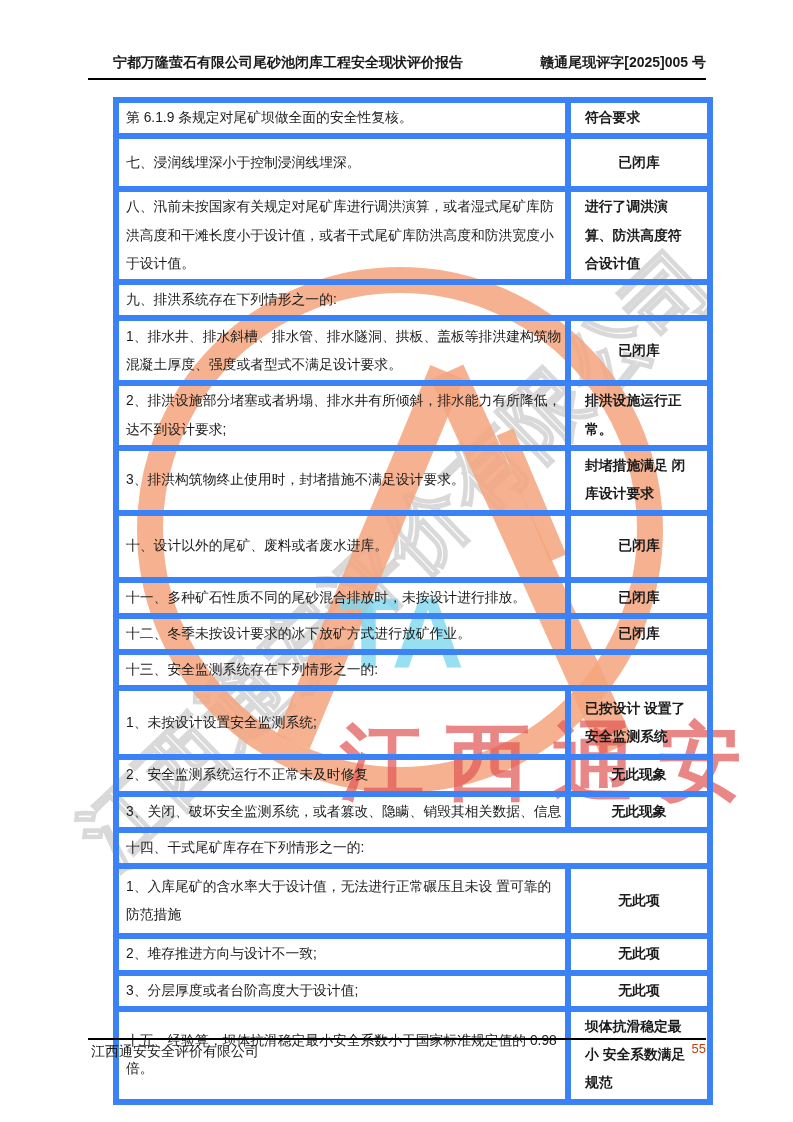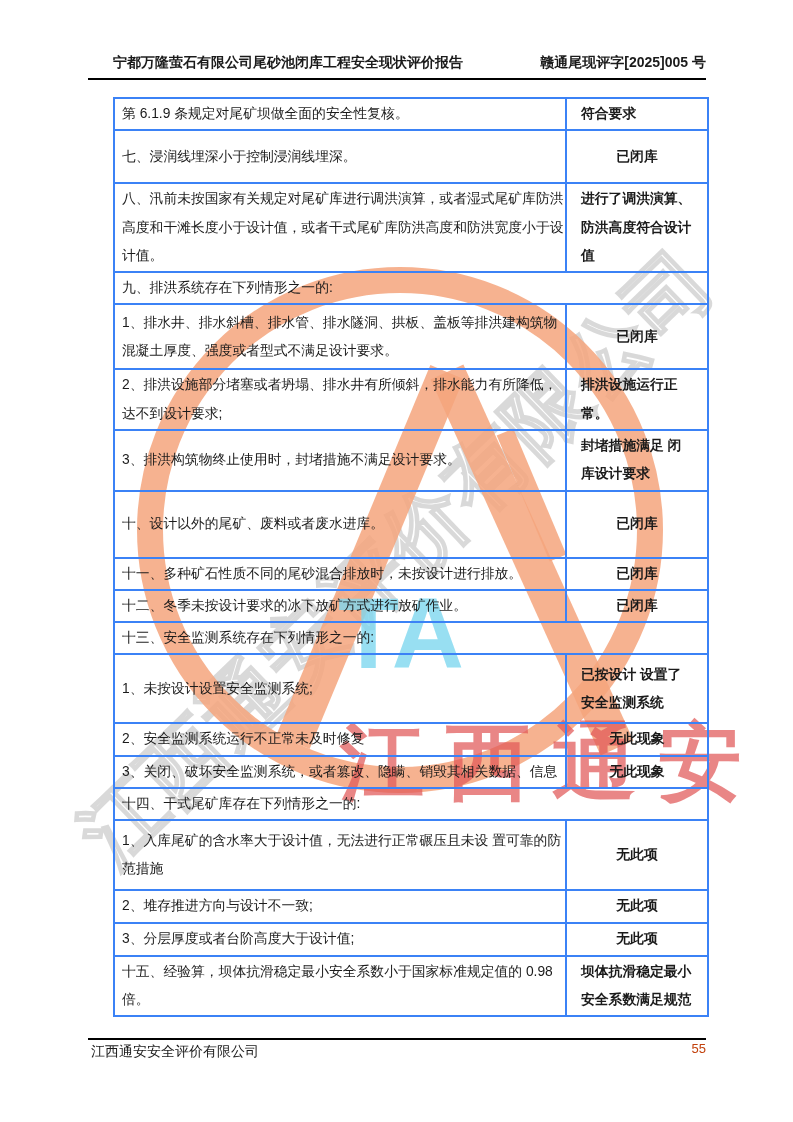--- a/index.html
+++ b/index.html
@@ -29,21 +29,21 @@
   .ftr-rule{position:absolute;left:88px;top:1038px;width:618px;height:2px;background:#000;}
   .ftr-company{position:absolute;left:91px;top:1043px;font-size:14px;}
   .ftr-page{position:absolute;right:87px;top:1041px;font-size:13px;color:#c2410c;}
 
   table.safety{
     position:absolute;left:113px;top:97px;width:594px;
     border-collapse:collapse;table-layout:fixed;
     border:2px solid #000;background:transparent;
     font-size:13.8px;line-height:2.05;
   }
-  table.safety td{border:2px solid #3b82f6;vertical-align:middle;word-break:break-all;}
+  table.safety td{border:6px solid #3b82f6;vertical-align:middle;word-break:break-all;}
   td.c-cell{padding:1px 1px 1px 7px;}
   td.r-cell{padding:1px 14px;font-weight:bold;}
   td.r-left{text-align:left;}
   td.r-center{text-align:center;}
   
   tbody tr:nth-child(1){height:30px}  tbody tr:nth-child(2){height:53px}
   tbody tr:nth-child(3){height:86px}  tbody tr:nth-child(4){height:29px}
   tbody tr:nth-child(5){height:65px}  tbody tr:nth-child(6){height:58px}
   tbody tr:nth-child(7){height:60px}  tbody tr:nth-child(8){height:67px}
   tbody tr:nth-child(9){height:32px}  tbody tr:nth-child(10){height:30px}

